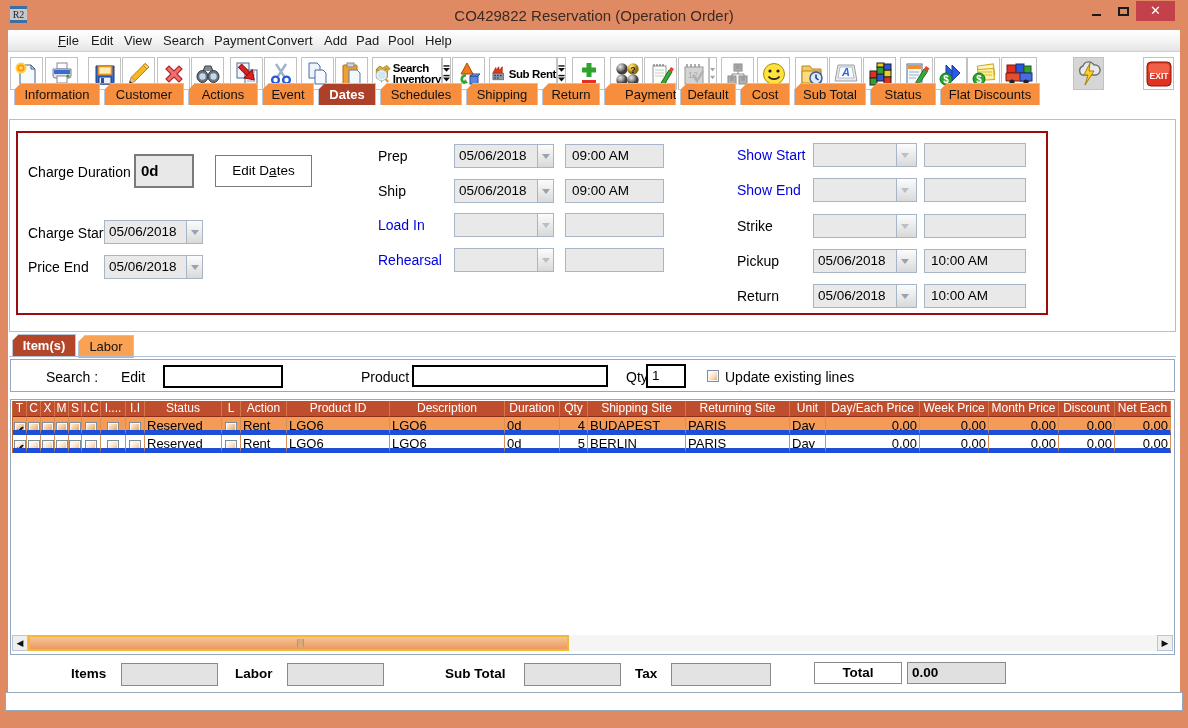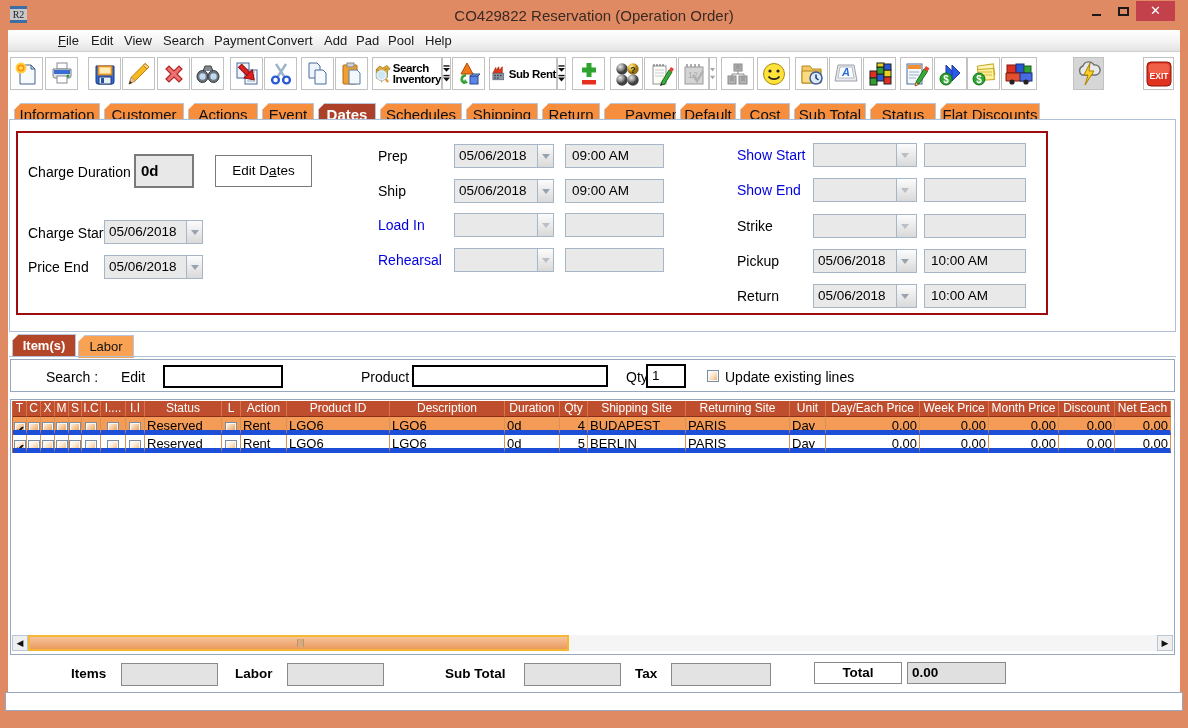--- a/index.html
+++ b/index.html
@@ -10,21 +10,21 @@
 
 #title {position:absolute; left:0; top:0; width:1188px; height:30px; background:#E08A64; color:#3a2a22; font-size:15px; text-align:center; line-height:32px;}
 #closebtn {position:absolute; left:1136px; top:1px; width:39px; height:20px; background:#C2414B; color:#fff; text-align:center; line-height:19px; font-size:13px;}
 
 #menubar {position:absolute; left:8px; top:30px; width:1172px; height:22px; background:linear-gradient(#ffffff,#f2f2f2 60%,#e3e3e3); border-bottom:1px solid #cfcfcf; font-size:13px; color:#1a1a1a;}
 #menubar span {position:absolute; top:3px;margin-left:44px;}
 
 .btn {position:absolute; top:57px; width:33px; height:33px; background:#fff; border:1px solid #c2c2c2; display:flex; align-items:center; justify-content:center;}
 .btn svg {display:block;}
 
-.tab {position:absolute; top:103px; height:22px; background:#F78E3D; border:1px solid #b9c6da; border-bottom:none; color:#111; font-size:15px; text-align:center; line-height:21px; clip-path:polygon(0 100%, 0 7px, 7px 0, 100% 0, 100% 100%);}
+.tab {position:absolute; top:83px; height:22px; background:#F78E3D; border:1px solid #b9c6da; border-bottom:none; color:#111; font-size:13px; text-align:center; line-height:21px; clip-path:polygon(0 100%, 0 7px, 7px 0, 100% 0, 100% 100%);}
 .tabsel {background:#AC4029; color:#fff; font-weight:bold;}
 
 #panel1 {position:absolute; left:9px; top:119px; width:1167px; height:213px; background:#fff; border:1px solid #aebfd6;}
 #redbox {position:absolute; left:16px; top:131px; width:1032px; height:184px; border:2px solid #9e0b0f;}
 .lbl {position:absolute; font-size:14px; color:#000; white-space:nowrap;}
 .blbl {color:#0000dd;}
 .fld {position:absolute; height:24px; background:#e9e9e9; border:1px solid #a7b6c7; font-size:13.5px; color:#000; line-height:22px; padding-left:6px; white-space:nowrap;}
 .combo {position:absolute; height:24px; background:#e9e9e9; border:1px solid #a7b6c7; font-size:13.5px; line-height:22px; padding-left:4px; white-space:nowrap;}
 .dd {position:absolute; right:0; top:0; bottom:0; width:16px; background:linear-gradient(#fcfcfc,#d9d9d9); border-left:1px solid #a7b6c7;}
 .dd:after {content:""; position:absolute; left:4px; top:9px; border:4px solid transparent; border-top:5px solid #98a3af; border-bottom:none;}

